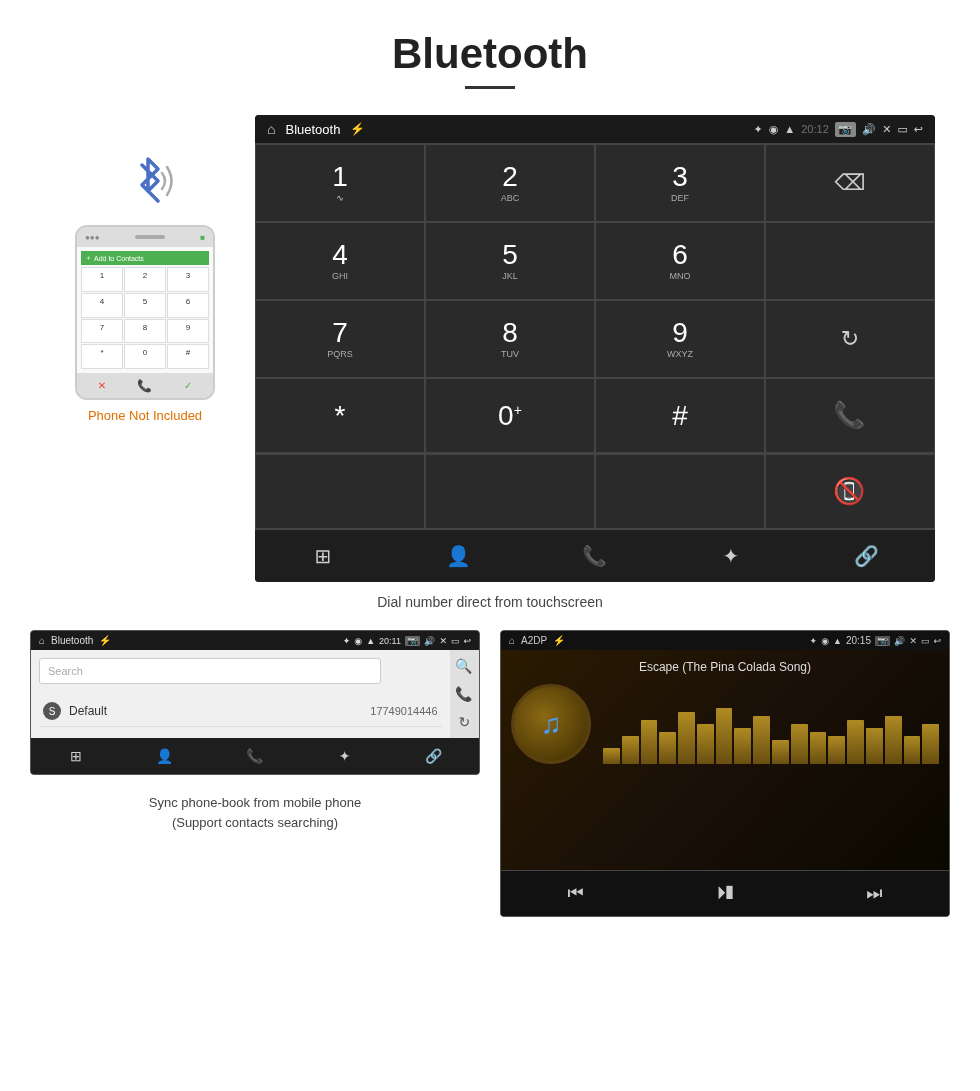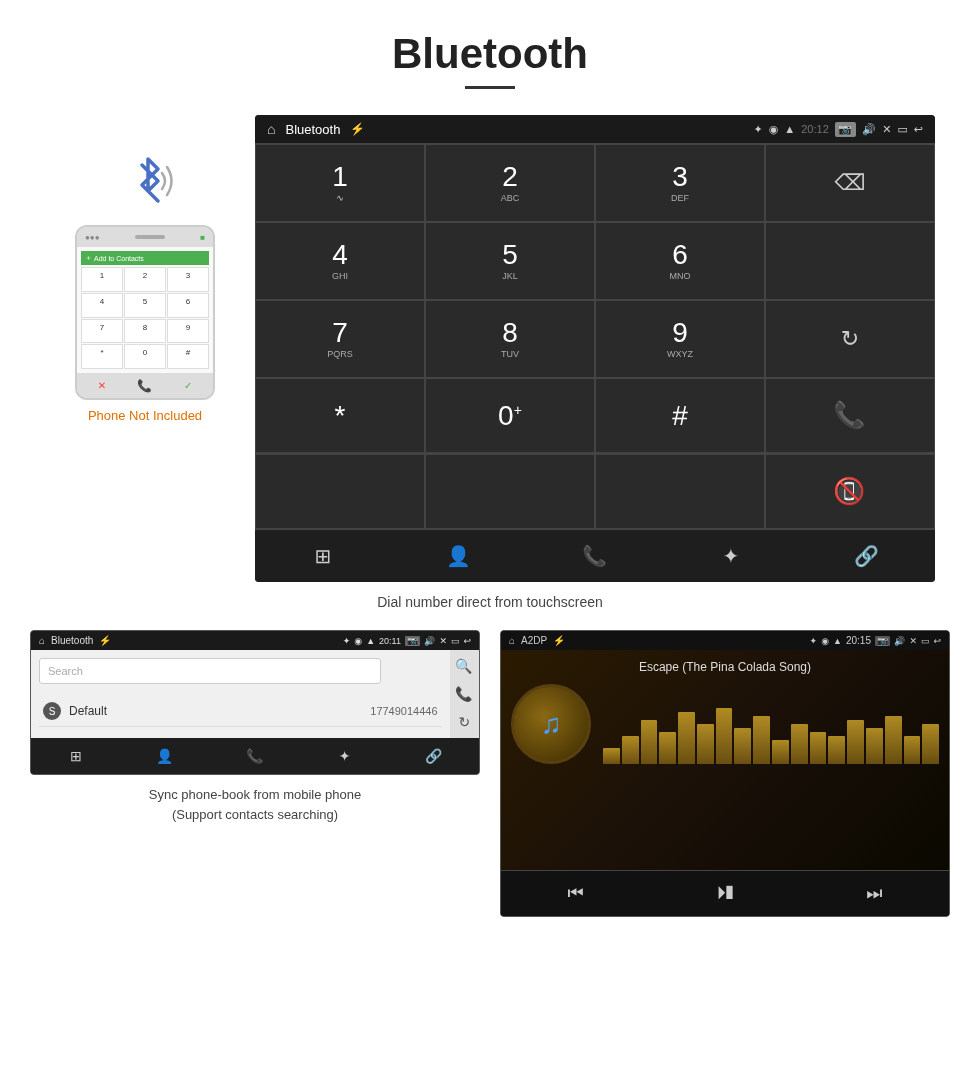--- a/index.html
+++ b/index.html
@@ -438,21 +438,21 @@
       color: #ccc;
       font-size: 18px;
       cursor: pointer;
     }
 
     
     .panel-caption {
       text-align: center;
       font-size: 13px;
       color: #444;
-      margin-top: 10px;
+      margin-top: 18px;
       line-height: 1.5;
     }
   </style>
 </head>
 <body>
 
 <div class="page-header">
   <h1 class="page-title">Bluetooth</h1>
   <div class="title-underline"></div>
 </div>

